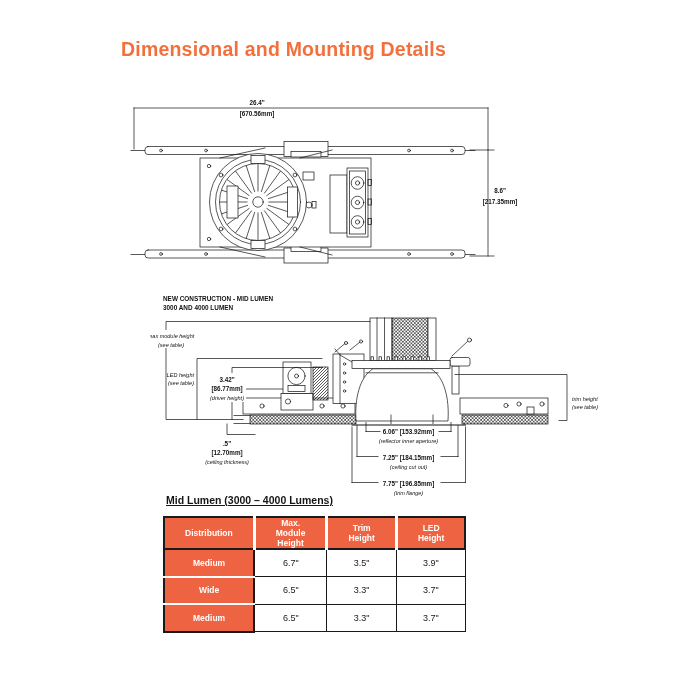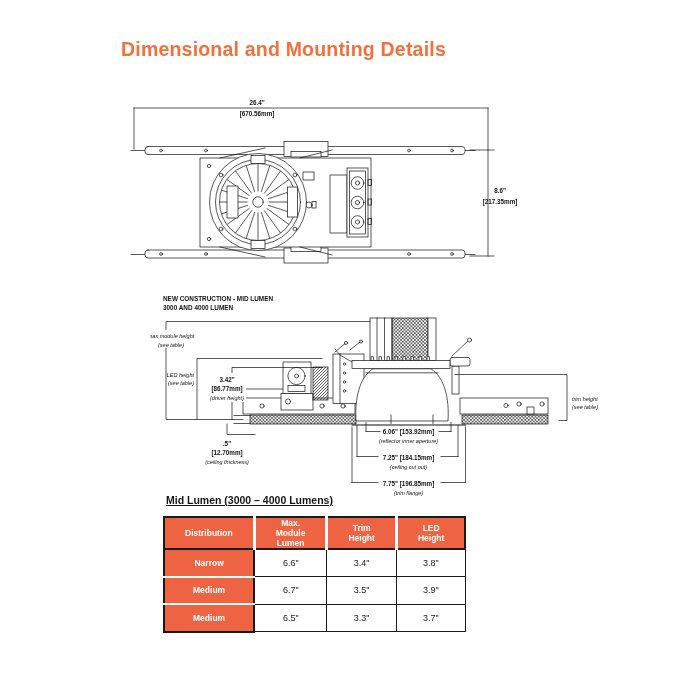--- a/index.html
+++ b/index.html
@@ -307,35 +307,35 @@
 <table class="spec abs" style="left:163px; top:516px;">
   <colgroup>
       <col style="width:88px">
       <col style="width:70px">
       <col style="width:68px">
       <col style="width:69px">
     </colgroup>
   <tbody>
       <tr>
     <th>Distribution</th>
-    <th>Max. Module Lumen</th>
+    <th>Max. Module Height</th>
     <th>Trim Height</th>
     <th>LED Height</th>
-  </tr>
-  <tr>
-    <td class="dist">Narrow</td>
-    <td>6.6"</td>
-    <td>3.4"</td>
-    <td>3.8"</td>
   </tr>
   <tr>
     <td class="dist">Medium</td>
     <td>6.7"</td>
     <td>3.5"</td>
     <td>3.9"</td>
+  </tr>
+  <tr>
+    <td class="dist">Wide</td>
+    <td>6.5"</td>
+    <td>3.3"</td>
+    <td>3.7"</td>
   </tr>
   <tr>
     <td class="dist">Medium</td>
     <td>6.5"</td>
     <td>3.3"</td>
     <td>3.7"</td>
   </tr>
 </tbody>
   </table>
 

